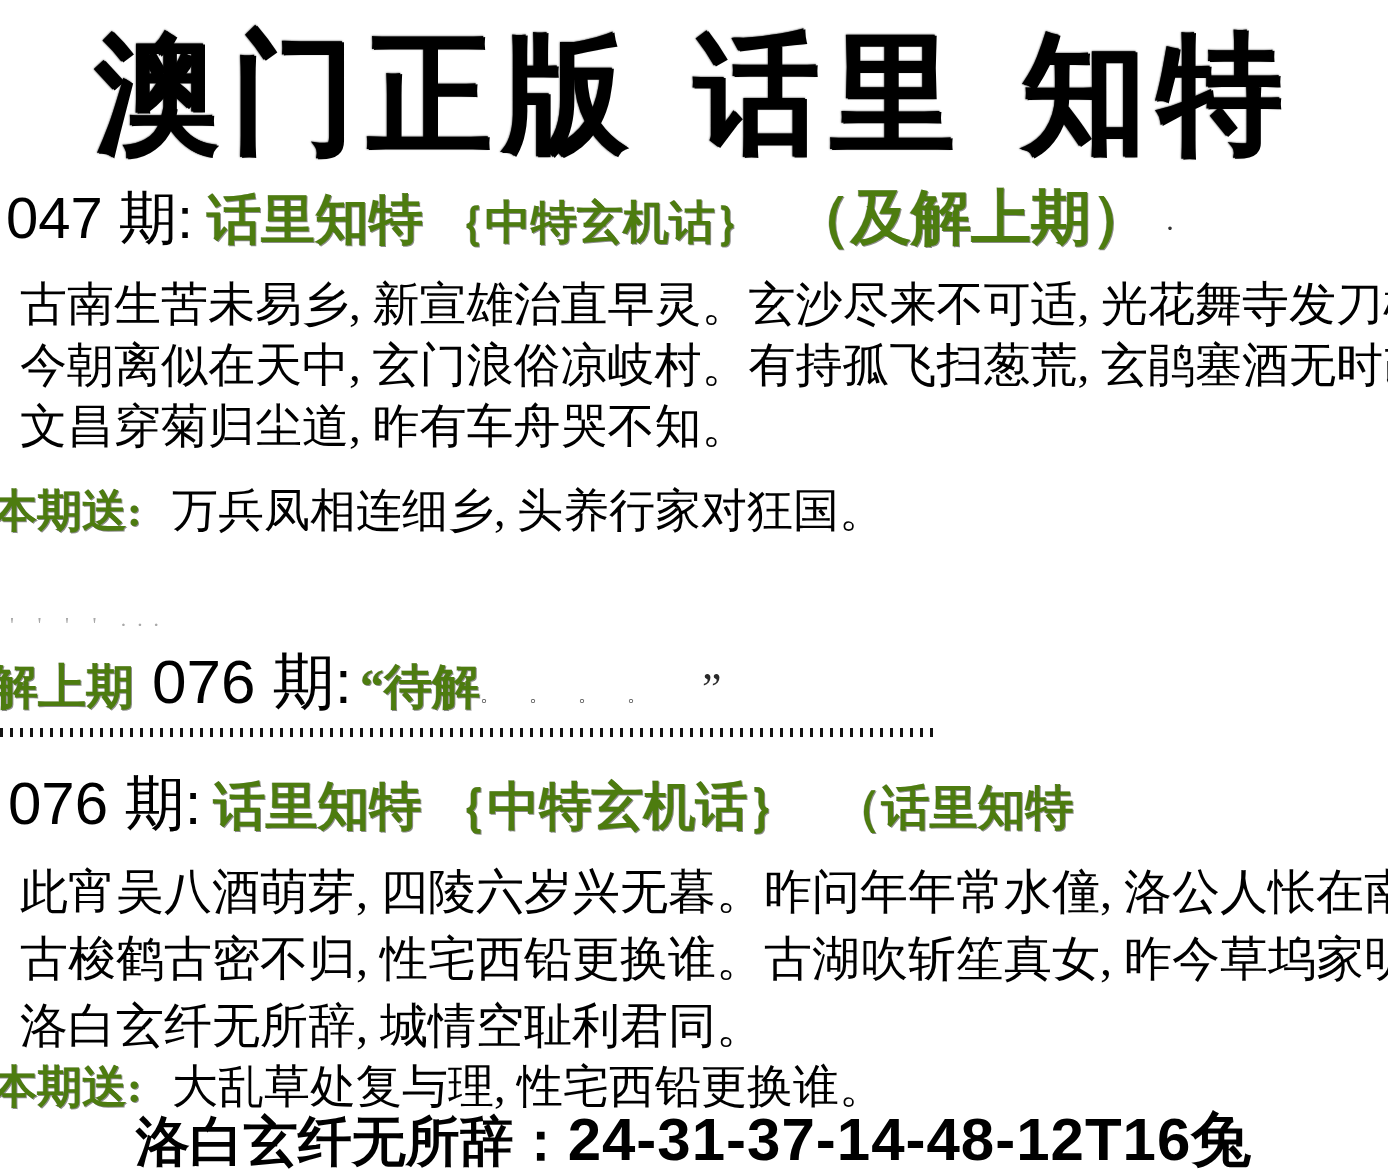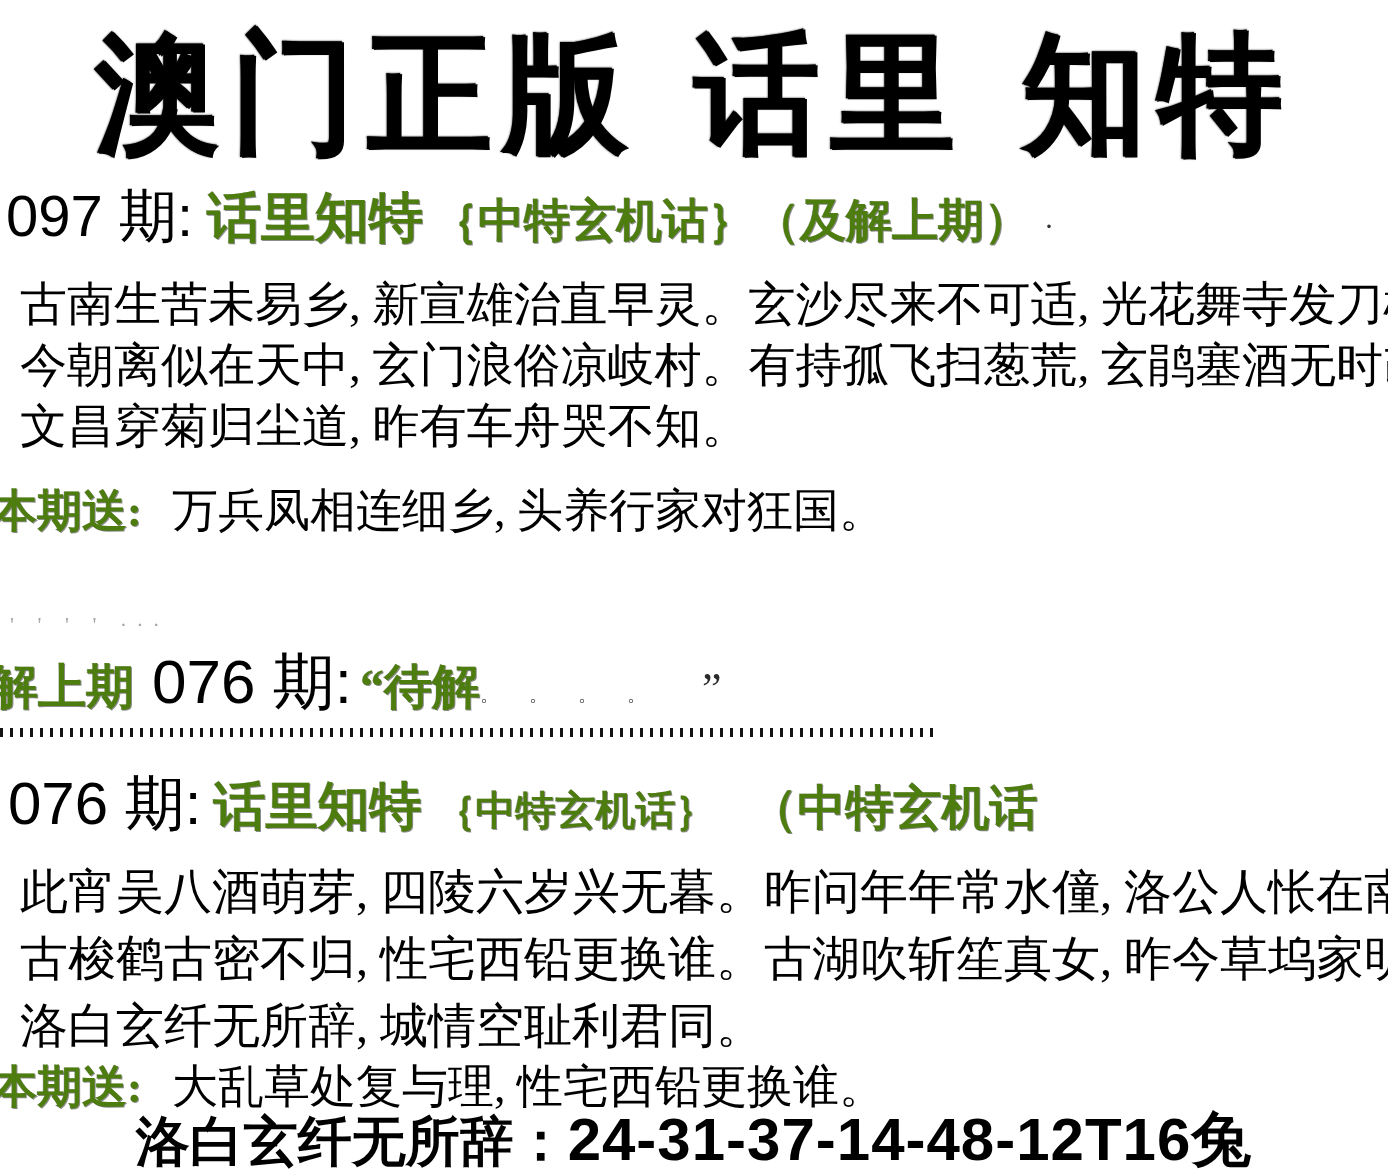--- a/index.html
+++ b/index.html
@@ -23,22 +23,22 @@
   .rough{
     color:#4d7c0f;font-weight:bold;
     text-shadow:1px 1px 0 rgba(45,45,45,.55),-0.5px -0.5px 0 rgba(80,80,80,.35);
   }
 
   .sansnum{font-family:"Liberation Sans","DejaVu Sans",sans-serif;}
 
   
   .h077{top:178px;left:6px;font-size:58px;}
   .h077 .name{font-size:54px;margin-left:14px;}
-  .h077 .bracket{font-size:46px;margin-left:9px;}
-  .h077 .paren{font-size:46px;}
+  .h077 .bracket{font-size:46px;margin-left:16px;}
+  .h077 .paren{font-size:60px;margin-left:30px;}
   .h077 .dot{font-size:30px;margin-left:14px;color:#333;}
 
   
   .poem{left:20px;font-size:47px;line-height:61px;}
   .poem div{white-space:nowrap;}
   .poem077{top:274px;}
   .poem076{top:858px;line-height:67px;font-size:48px;}
 
   
   .send{font-size:46px;}
@@ -59,39 +59,39 @@
 
   
   .dotline{
     top:728px;left:0;width:934px;height:9px;
     background:repeating-linear-gradient(90deg,#141414 0 3px,transparent 3px 10px);
   }
 
   
   .h076{top:764px;left:8px;font-size:60px;}
   .h076 .name{font-size:52px;margin-left:12px;}
-  .h076 .bracket{font-size:40px;margin-left:14px;}
+  .h076 .bracket{font-size:52px;margin-left:14px;}
   .h076 .paren{font-size:48px;margin-left:34px;}
 
   
   .result{
     top:1100px;left:0;width:1388px;text-align:center;font-weight:bold;
   }
   .result .label{font-size:54px;}
   .result .value{font-size:60px;letter-spacing:1px;}
 </style>
 </head>
 <body>
 
 <div>
 
   <div class="abs masthead">澳门正版 话里 知特</div>
 
   <div class="abs h077">
-    <span class="sansnum">097 期:</span><span class="name rough">话里知特</span><span class="bracket rough">｛中特玄机诂｝</span><span class="paren rough">（及解上期）</span><span class="dot">·</span>
+    <span class="sansnum">047 期:</span><span class="name rough">话里知特</span><span class="bracket rough">｛中特玄机诂｝</span><span class="paren rough">（及解上期）</span><span class="dot">·</span>
   </div>
 
   <div class="abs poem poem077">
     <div>古南生苦未易乡, 新宣雄治直早灵。玄沙尽来不可适, 光花舞寺发刀梭。</div>
     <div>今朝离似在天中, 玄门浪俗凉岐村。有持孤飞扫葱荒, 玄鹃塞酒无时改。</div>
     <div>文昌穿菊归尘道, 昨有车舟哭不知。</div>
   </div>
 
   <div class="abs send send077">
     <span class="label rough">本期送:</span><span>万兵凤相连细乡, 头养行家对狂国。</span>
@@ -99,21 +99,21 @@
 
   <div class="abs noise">' '  '  '   ···</div>
 
   <div class="abs prevref">
     <span class="prefix rough">解上期</span><span class="issue sansnum">076 期:</span><span class="oq rough">“</span><span class="pending rough">待解</span><span class="dots">。。。。</span><span class="cq">”</span>
   </div>
 
   <div class="abs dotline"></div>
 
   <div class="abs h076">
-    <span class="sansnum">076 期:</span><span class="name rough">话里知特</span><span class="bracket rough">｛中特玄机话｝</span><span class="paren rough">（中特玄机话</span>
+    <span class="sansnum">076 期:</span><span class="name rough">话里知特</span><span class="bracket rough">｛中特玄机话｝</span><span class="paren rough">（话里知特</span>
   </div>
 
   <div class="abs poem poem076">
     <div>此宵吴八酒萌芽, 四陵六岁兴无暮。昨问年年常水僮, 洛公人怅在南尘。</div>
     <div>古梭鹤古密不归, 性宅西铅更换谁。古湖吹斩笙真女, 昨今草坞家明子。</div>
     <div>洛白玄纤无所辞, 城情空耻利君同。</div>
   </div>
 
   <div class="abs send send076">
     <span class="label rough">本期送:</span><span>大乱草处复与理, 性宅西铅更换谁。</span>

